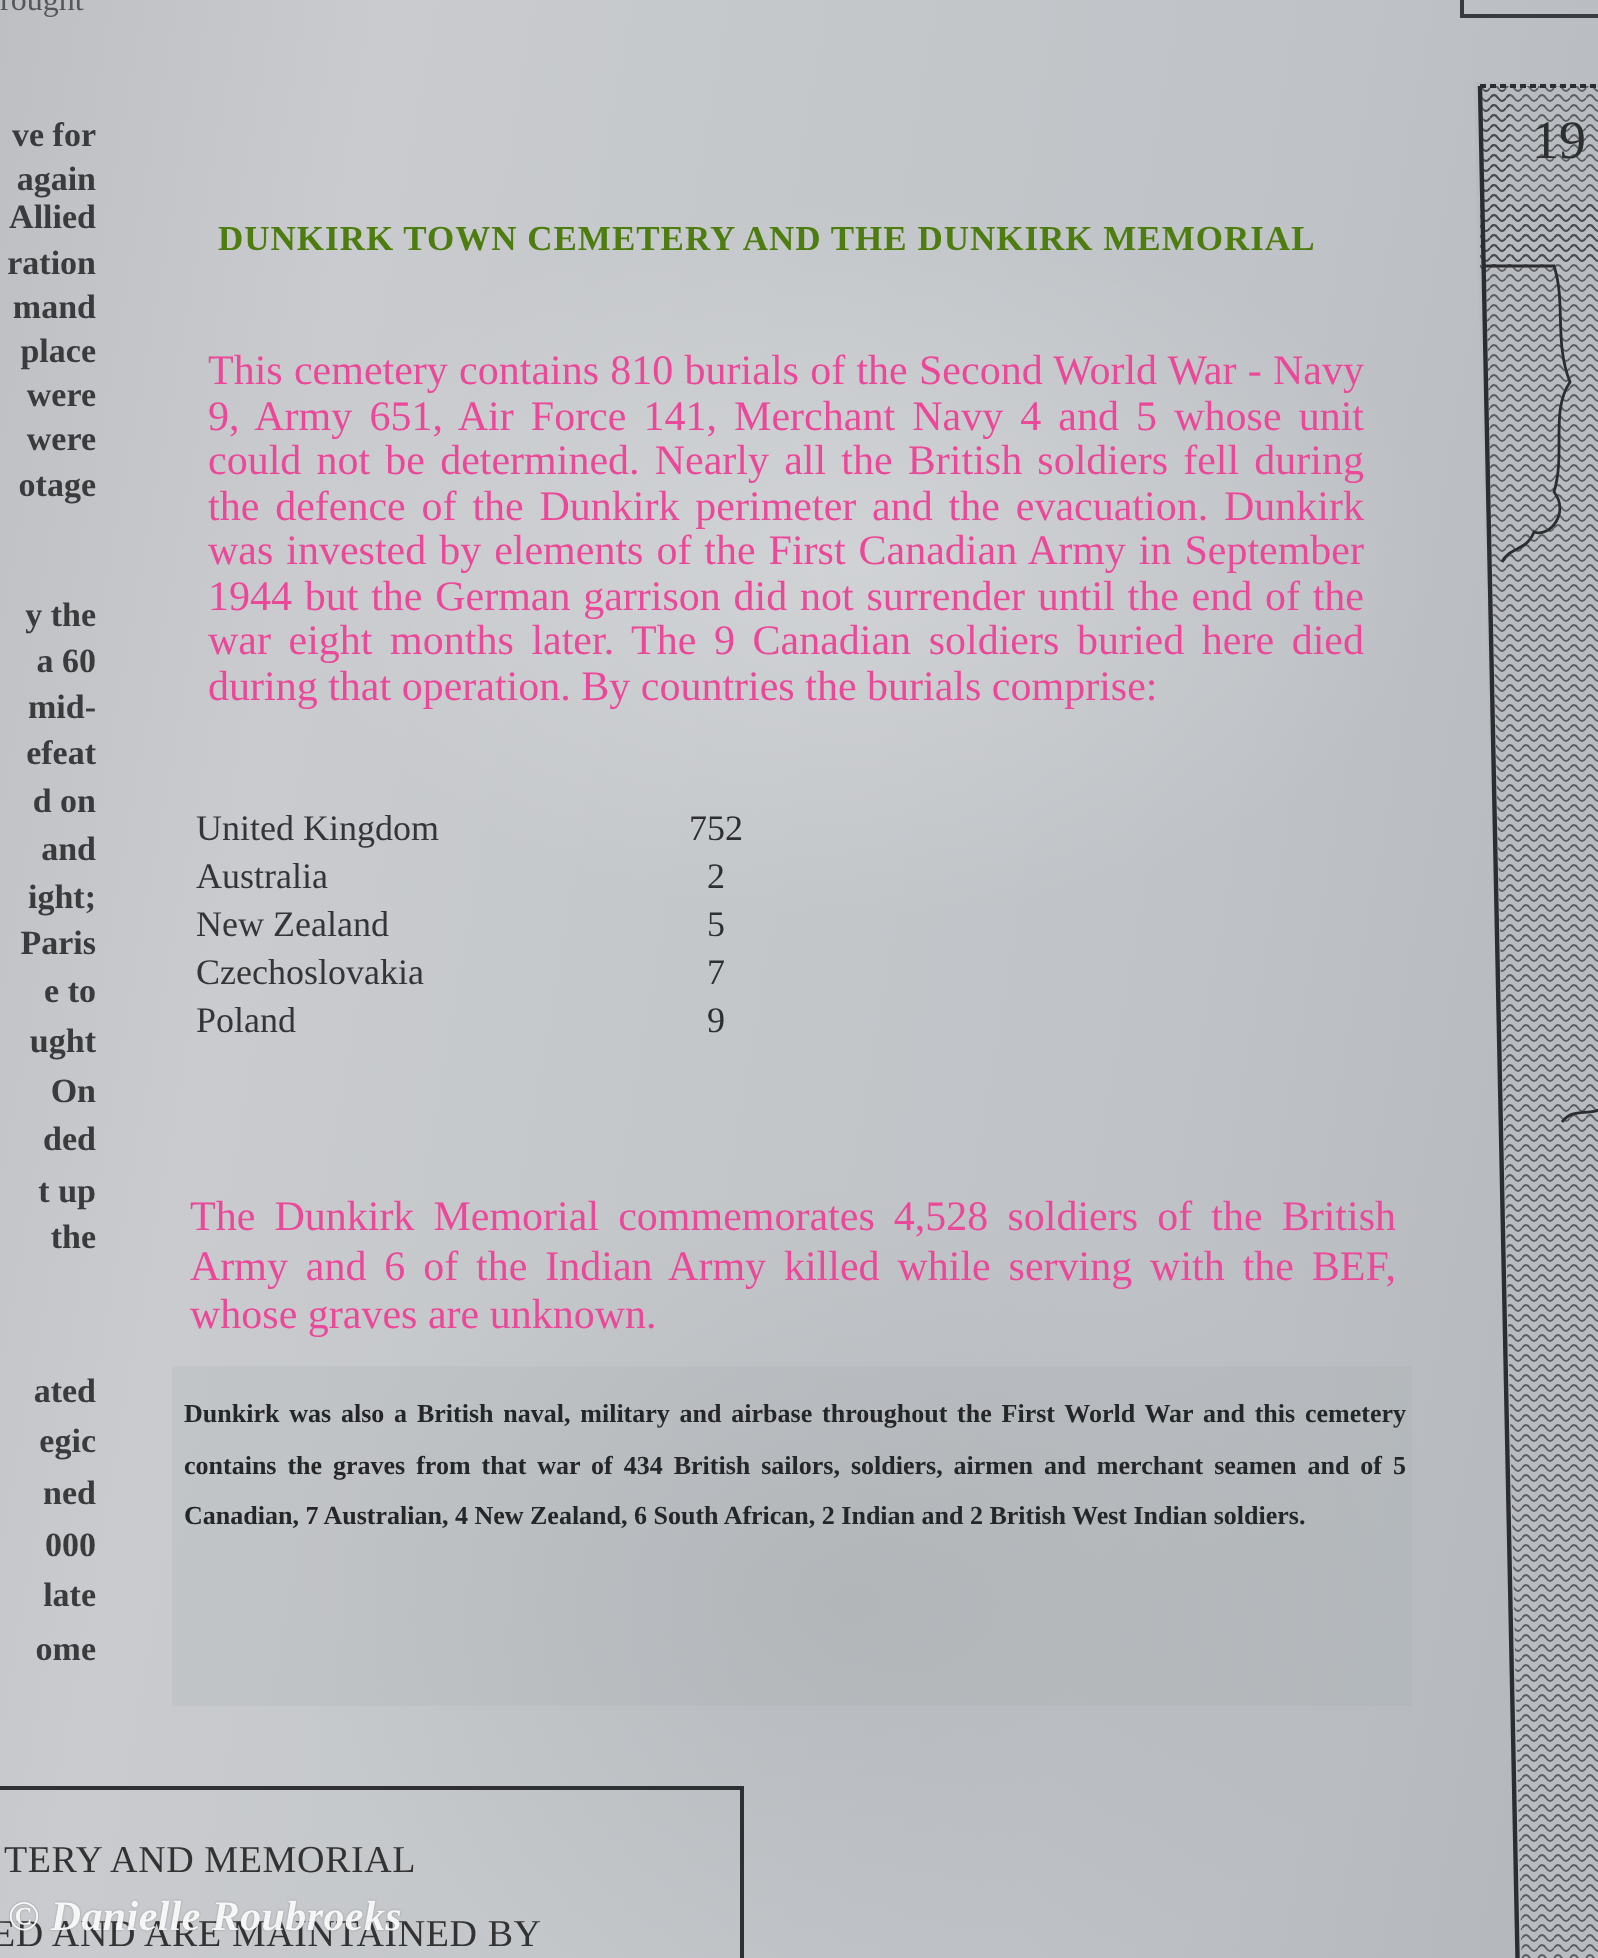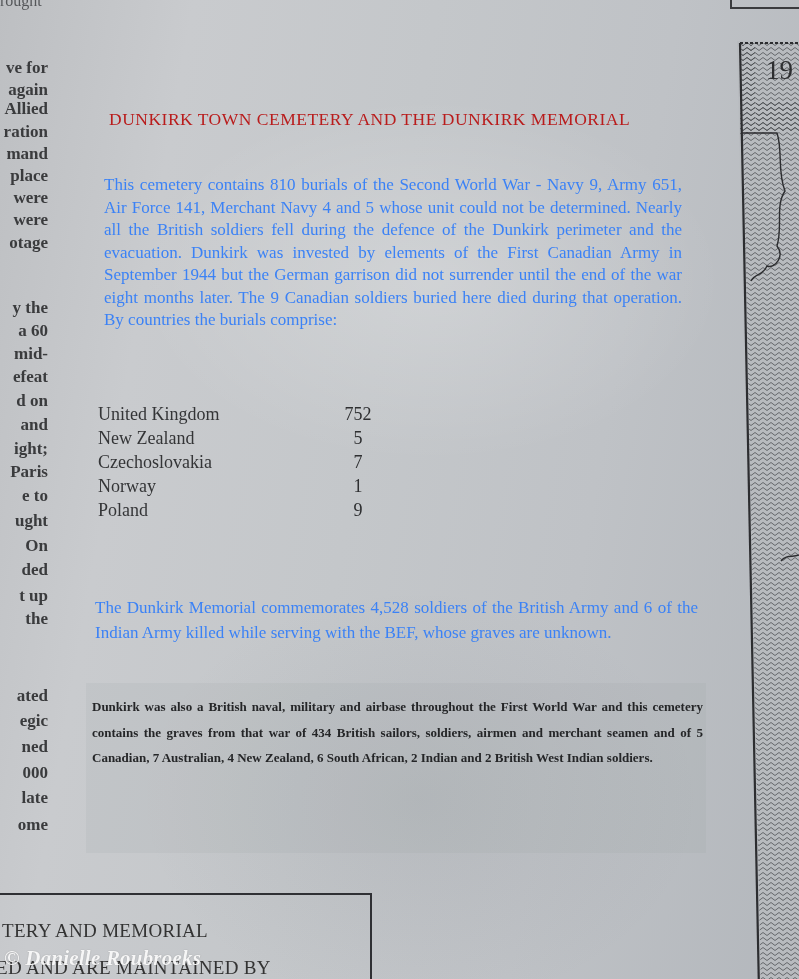--- a/index.html
+++ b/index.html
@@ -22,26 +22,26 @@
     text-align: right; font-size: 17px; font-weight: bold; color: #3a3b3d;
   }
   .left-col .frag { position: absolute; right: 4px; white-space: nowrap; line-height: 20px; }
   
   .top-frag { position:absolute; left:0; top:-8px; font-size:16px; color:#55575a; white-space:nowrap; }
 
   
   .main { position: absolute; left: 92px; top: 100px; width: 610px; }
   .title {
     position: absolute; left: 17px; top: 8px; width: 565px;
-    font-size: 17.5px; font-weight: normal; letter-spacing: 0.5px; line-height: 22px;
-    color: #b91c1c; text-align: justify; text-align-last: left;
+    font-size: 17.5px; font-weight: bold; letter-spacing: 0.5px; line-height: 22px;
+    color: #4d7c0f; text-align: justify; text-align-last: left;
   }
   .para {
-    position: absolute; font-size: 17px; line-height: 22.5px; text-align: justify;
-    color: #3b82f6;
+    position: absolute; font-size: 21px; line-height: 22.5px; text-align: justify;
+    color: #ec4899;
   }
   .p1 { left: 12px; top: 74px; width: 578px; }
   .table { position: absolute; left: 6px; top: 302px; width: 290px; font-size: 18px; line-height: 24px; }
   .trow { display: flex; justify-content: space-between; }
   .trow .country { color:#343537; }
   .trow .count { text-align: center; width: 60px; }
   .p2 { left: 3px; top: 496px; width: 603px; line-height: 24.5px; }
   .p3-box {
     position: absolute; left: -6px; top: 583px; width: 620px; height: 170px;
     background: rgba(150,154,160,0.12);
@@ -114,30 +114,30 @@
 <div class="main">
   <div class="title">DUNKIRK TOWN CEMETERY AND THE DUNKIRK MEMORIAL</div>
   <div class="para p1">This cemetery contains 810 burials of the Second World War - Navy 9, Army 651, Air Force 141, Merchant Navy 4 and 5 whose unit could not be determined. Nearly all the British soldiers fell during the defence of the Dunkirk perimeter and the evacuation. Dunkirk was invested by elements of the First Canadian Army in September 1944 but the German garrison did not surrender until the end of the war eight months later. The 9 Canadian soldiers buried here died during that operation. By countries the burials comprise:</div>
 
   <div class="table" id="burials-table">
       <div class="trow">
         <span class="country">United Kingdom</span>
         <span class="count">752</span>
       </div>
       <div class="trow">
+        <span class="country">Australia</span>
+        <span class="count">2</span>
+      </div>
+      <div class="trow">
         <span class="country">New Zealand</span>
         <span class="count">5</span>
       </div>
       <div class="trow">
         <span class="country">Czechoslovakia</span>
         <span class="count">7</span>
-      </div>
-      <div class="trow">
-        <span class="country">Norway</span>
-        <span class="count">1</span>
       </div>
       <div class="trow">
         <span class="country">Poland</span>
         <span class="count">9</span>
       </div>
     </div>
 
   <div class="para p2">The Dunkirk Memorial commemorates 4,528 soldiers of the British Army and 6 of the Indian Army killed while serving with the BEF, whose graves are unknown.</div>
   <div class="p3-box"></div>
   <div class="para p3">Dunkirk was also a British naval, military and airbase throughout the First World War and this cemetery contains the graves from that war of 434 British sailors, soldiers, airmen and merchant seamen and of 5 Canadian, 7 Australian, 4 New Zealand, 6 South African, 2 Indian and 2 British West Indian soldiers.</div>

